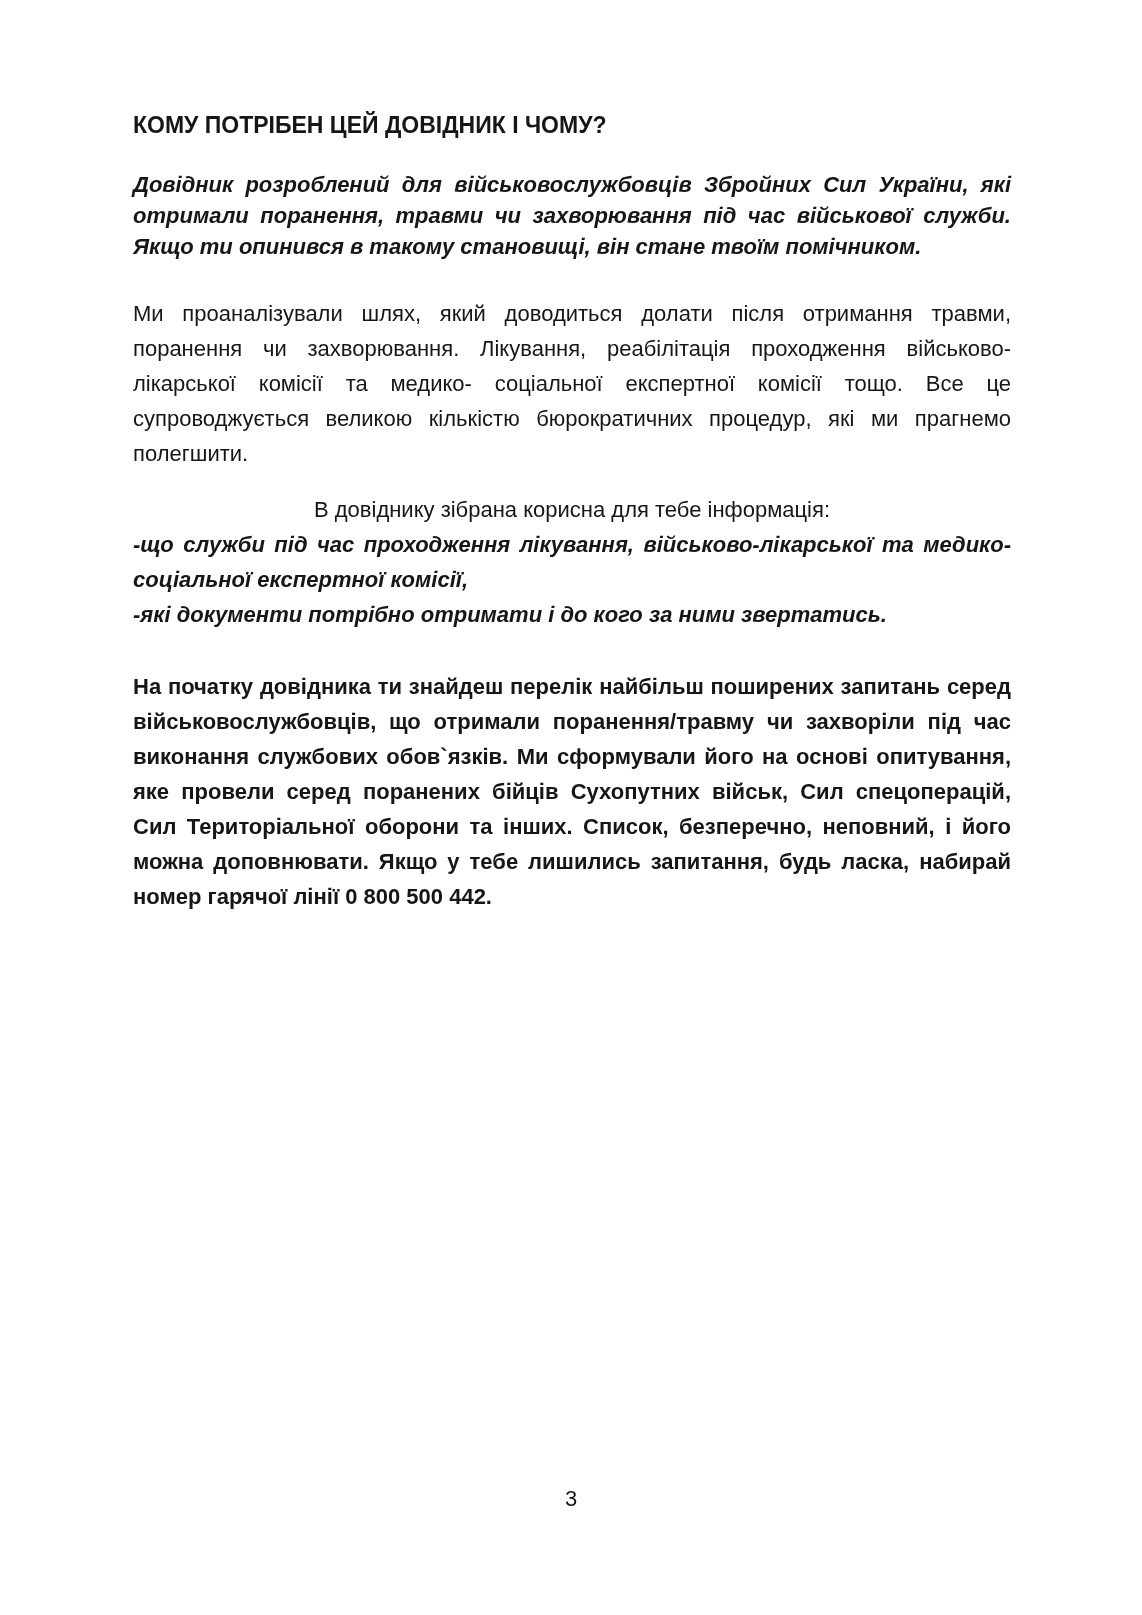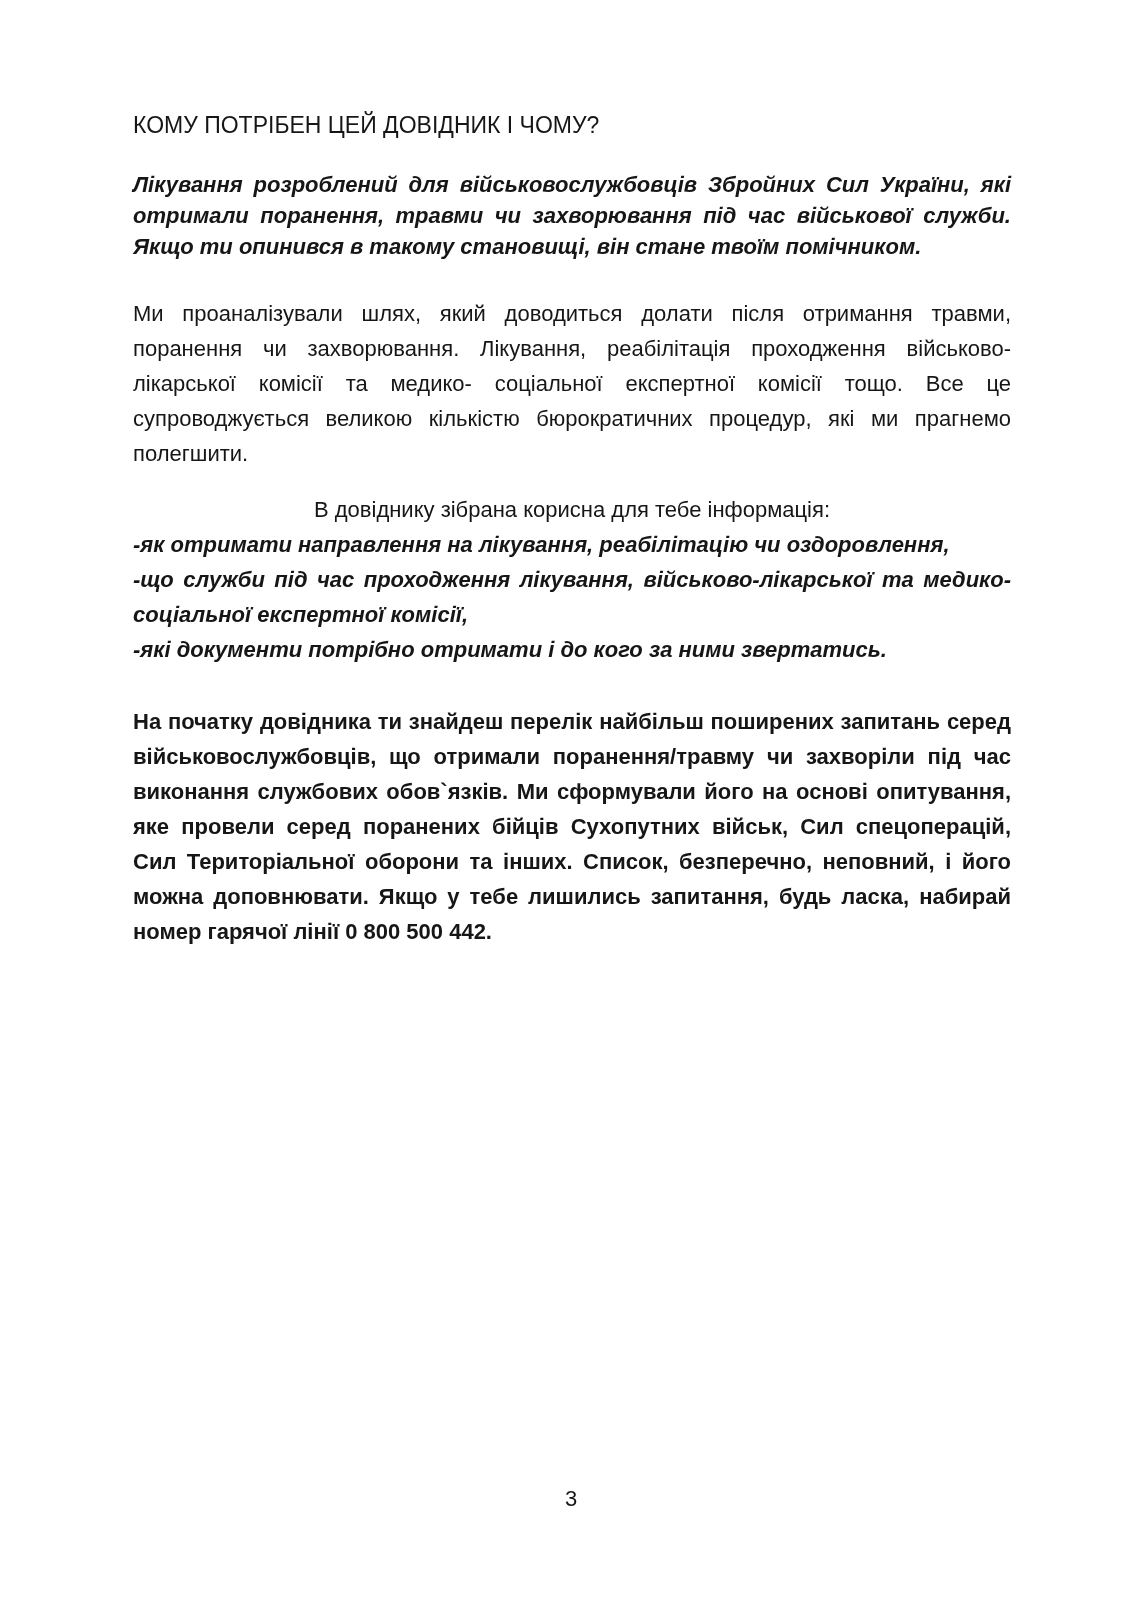--- a/index.html
+++ b/index.html
@@ -13,21 +13,21 @@
     overflow: hidden;
   }
   .content {
     position: absolute;
     left: 133px;
     top: 110px;
     width: 878px;
   }
   .heading {
     font-size: 23px;
-    font-weight: 400;
+    font-weight: 700;
     line-height: 30px;
     margin: 0 0 29px 0;
     text-align: left;
   }
   .para {
     font-size: 22px;
     margin: 0;
     text-align: justify;
     text-justify: inter-word;
   }
@@ -73,27 +73,26 @@
   }
 </style>
 </head>
 <body>
 
 <div class="page">
   <div class="content">
 
     <h1 class="heading">КОМУ ПОТРІБЕН ЦЕЙ ДОВІДНИК І ЧОМУ?</h1>
 
-    <p class="para para-lead">Лікування розроблений для військовослужбовців Збройних Сил України, які отримали поранення, травми чи захворювання під час військової служби. Якщо ти опинився в такому становищі, він стане твоїм помічником.</p>
+    <p class="para para-lead">Довідник розроблений для військовослужбовців Збройних Сил України, які отримали поранення, травми чи захворювання під час військової служби. Якщо ти опинився в такому становищі, він стане твоїм помічником.</p>
 
     <p class="para para-body">Ми проаналізували шлях, який доводиться долати після отримання травми, поранення чи захворювання. Лікування, реабілітація проходження військово-лікарської комісії та медико- соціальної експертної комісії тощо. Все це супроводжується великою кількістю бюрократичних процедур, які ми прагнемо полегшити.</p>
 
     <div class="info-list">
       <p class="list-intro">В довіднику зібрана корисна для тебе інформація:</p>
-      <div class="list-item">-як отримати направлення на лікування, реабілітацію чи оздоровлення,</div>
       <div class="list-item">-що служби під час проходження лікування, військово-лікарської та медико-соціальної експертної комісії,</div>
       <div class="list-item">-які документи потрібно отримати і до кого за ними звертатись.</div>
     </div>
 
     <p class="para para-closing">На початку довідника ти знайдеш перелік найбільш поширених запитань серед військовослужбовців, що отримали поранення/травму чи захворіли під час виконання службових обов`язків. Ми сформували його на основі опитування, яке провели серед поранених бійців Сухопутних військ, Сил спецоперацій, Сил Територіальної оборони та інших. Список, безперечно, неповний, і його можна доповнювати. Якщо у тебе лишились запитання, будь ласка, набирай номер гарячої лінії 0 800 500 442.</p>
 
   </div>
 
   <div class="page-number">3</div>
 </div>

